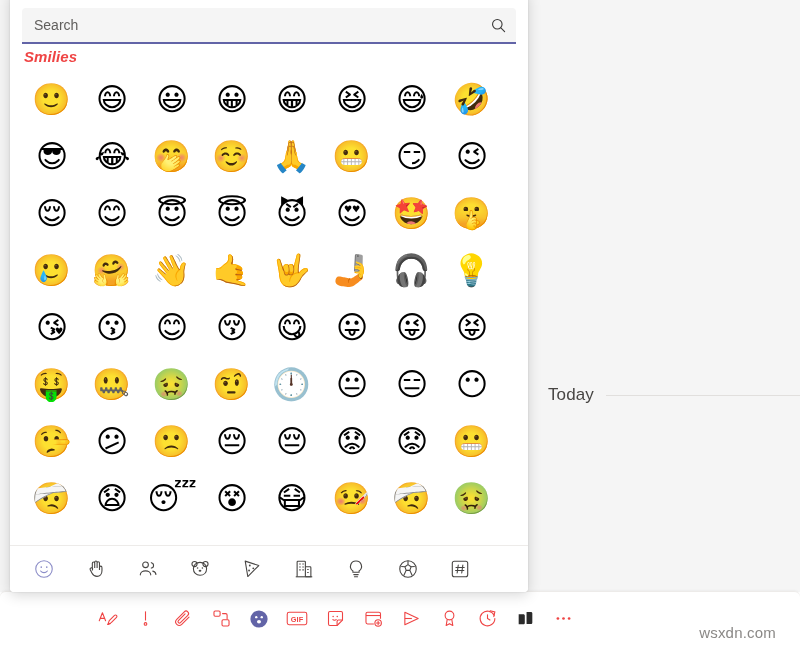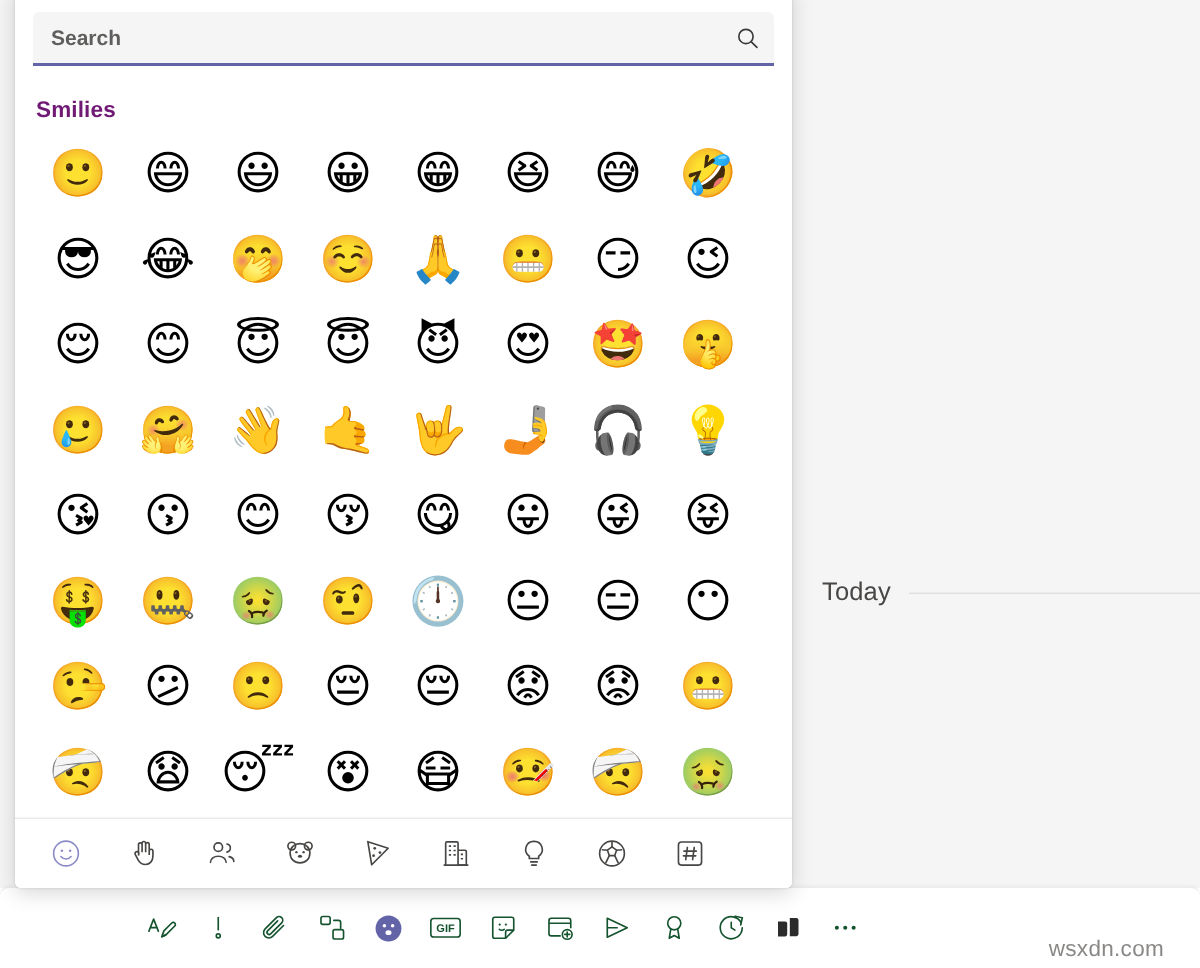--- a/index.html
+++ b/index.html
@@ -74,21 +74,21 @@
     gap: 0px;
   }
   .tool-btn {
     width: 38px;
     height: 38px;
     display: flex;
     align-items: center;
     justify-content: center;
     border-radius: 4px;
     cursor: pointer;
-    color: #14532d;
+    color: #ef4444;
     background: transparent;
     border: 0;
     padding: 0;
   }
   .tool-btn svg { display: block; }
   .tool-btn.is-active-emoji { color: #ffffff; }
 
   #watermark {
     position: absolute;
     right: 24px;
@@ -131,41 +131,41 @@
   #search-input {
     flex: 1 1 auto;
     height: 100%;
     border: 0;
     outline: none;
     background: transparent;
     font-family: "Liberation Sans", sans-serif;
     font-size: 14px;
     color: #4c1d95;
     padding: 0 8px 0 12px;
-    font-weight: bold;
   }
   #search-input::placeholder { color: #605e5c; opacity: 1; }
   #search-icon-btn {
     width: 36px;
     height: 34px;
     display: flex;
     align-items: center;
     justify-content: center;
     color: #3b3a39;
     cursor: pointer;
   }
 
   
   #category-heading {
     flex: 0 0 auto;
-    padding: 21px 0 6px 14px;
+    padding: 4px 0 6px 14px;
     font-size: 15px;
     font-weight: bold;
-    color: #701a75;
+    color: #ef4444;
     letter-spacing: .1px;
+    font-style: italic;
   }
 
   
   #emoji-scroll {
     flex: 1 1 auto;
     overflow: hidden;
     padding: 0 0 0 12px;
   }
   #emoji-grid {
     display: grid;

